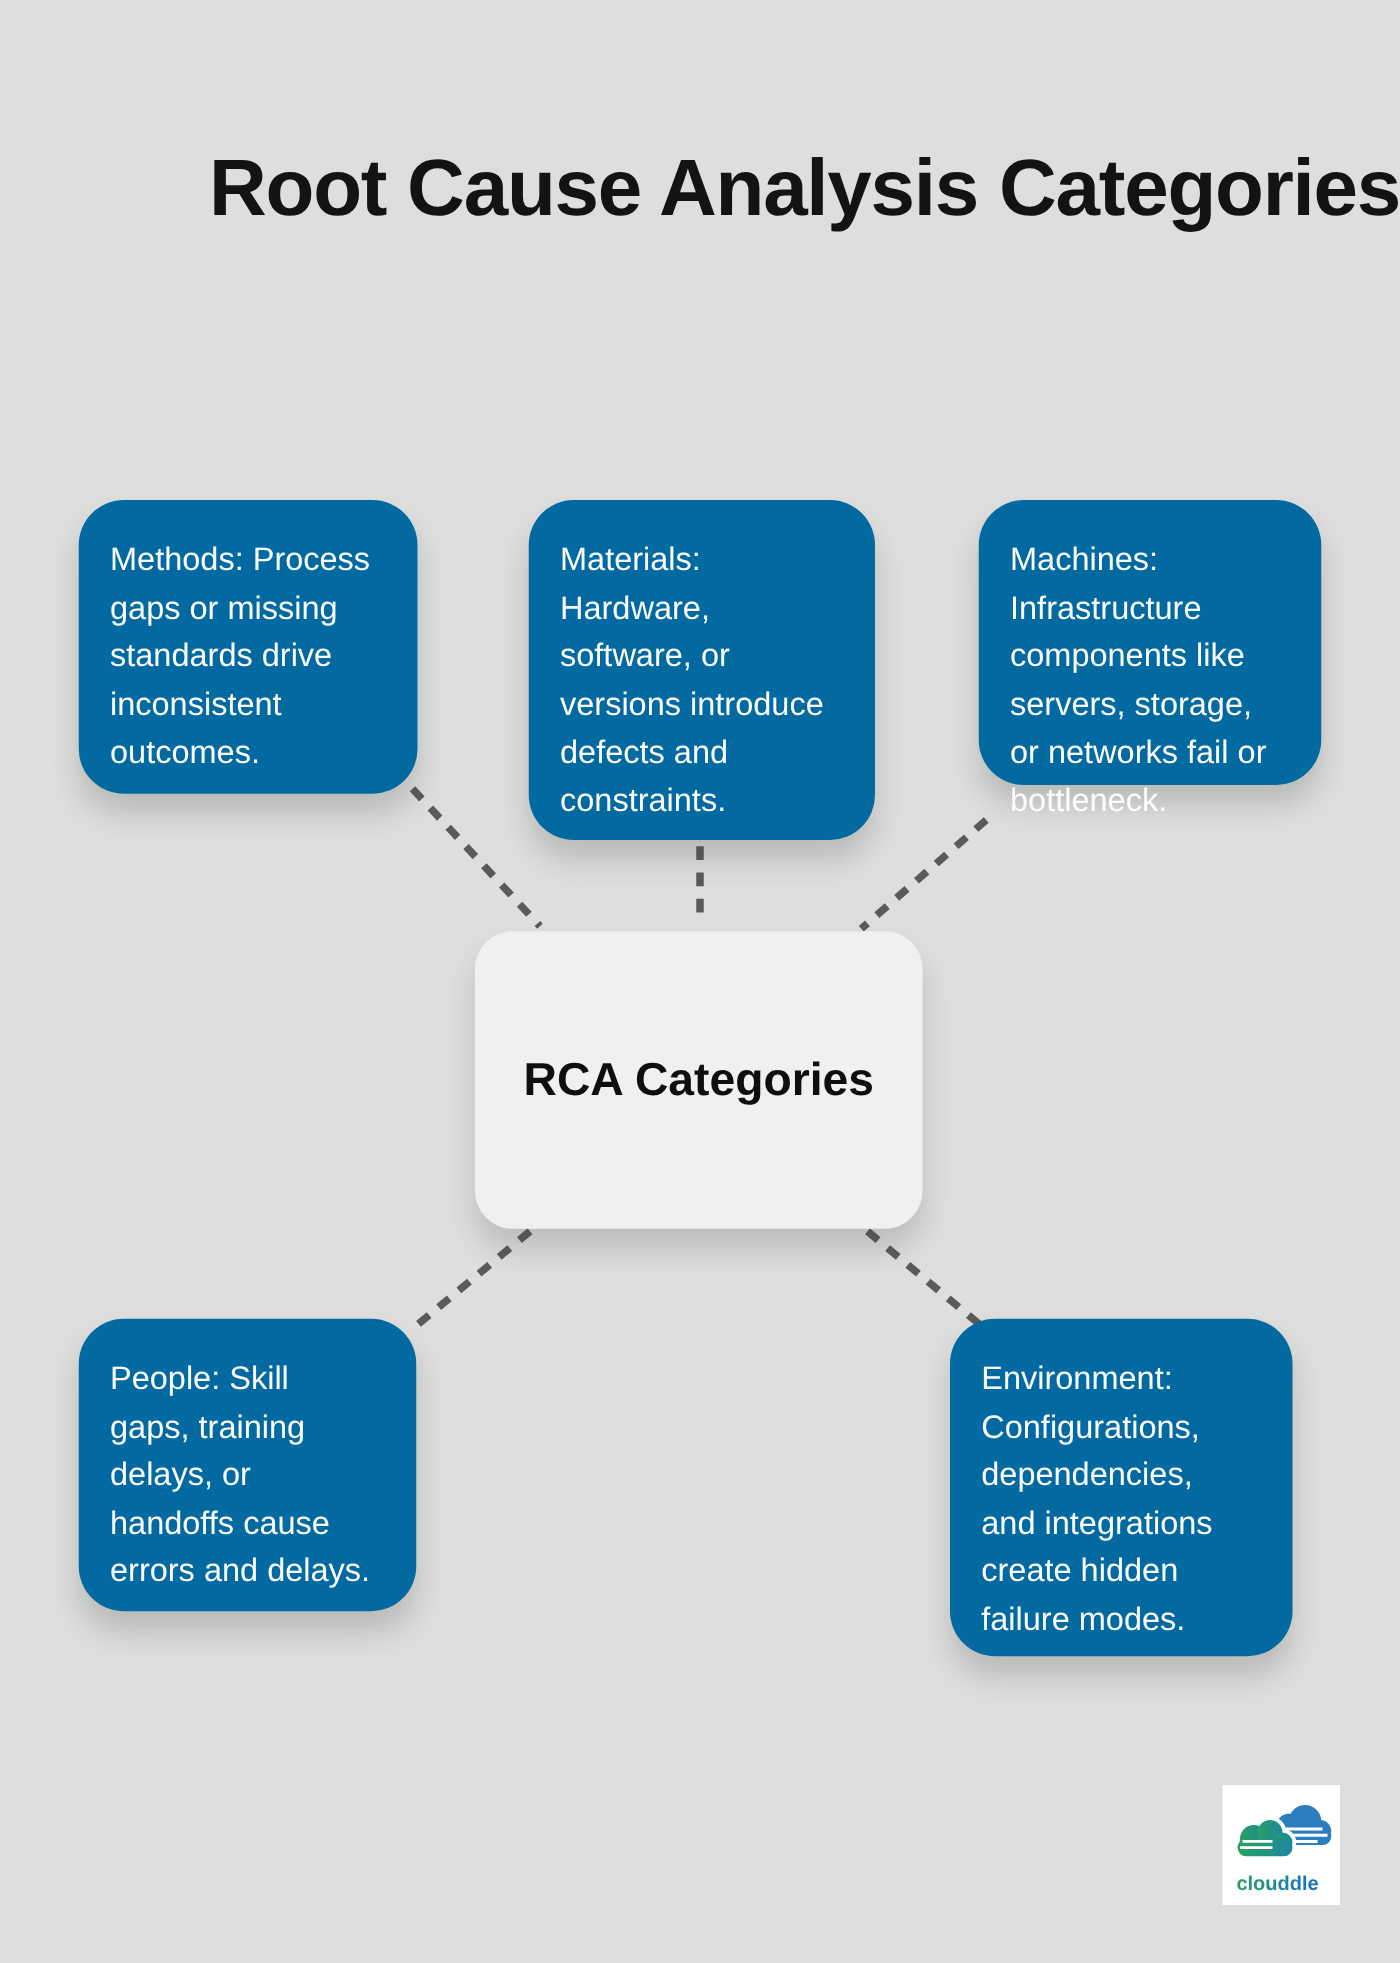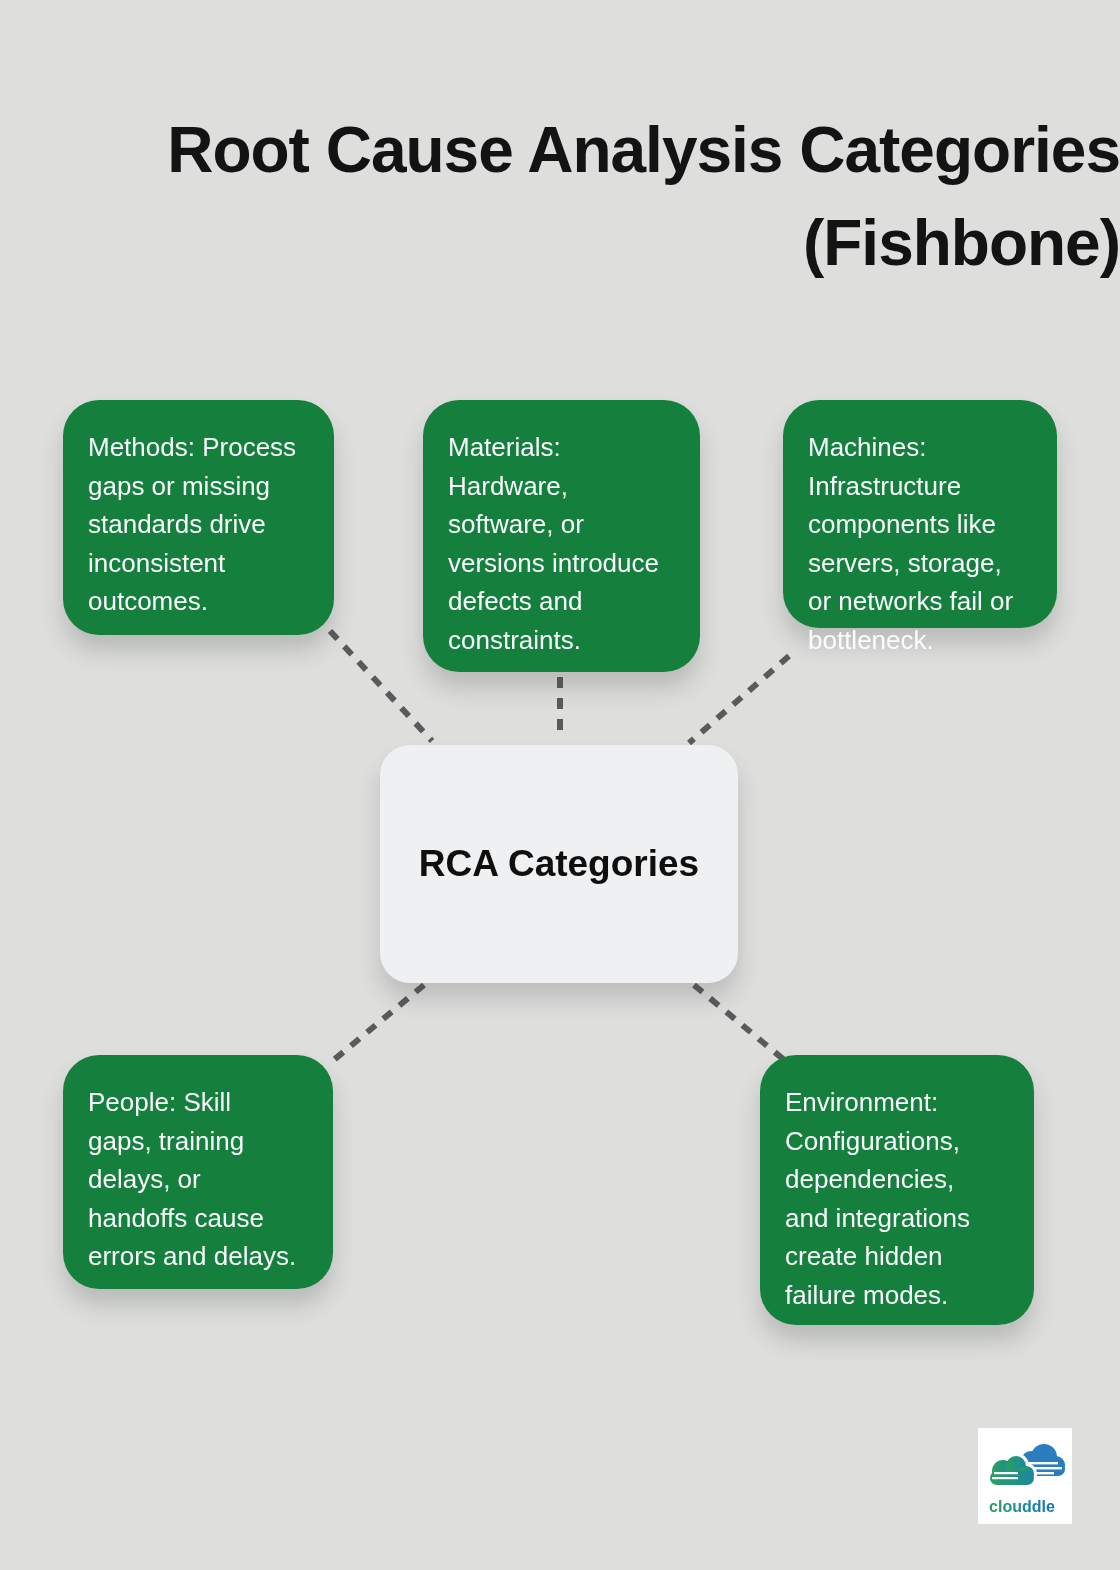--- a/index.html
+++ b/index.html
@@ -31,21 +31,21 @@
     top: 0;
     left: 0;
     width: 1120px;
     height: 1570px;
     z-index: 1;
   }
   .cause-node {
     position: absolute;
     z-index: 2;
     box-sizing: border-box;
-    background: #15803d;
+    background: #0369a1;
     border-radius: 36px;
     color: #fbfcfd;
     font-size: 26px;
     line-height: 38.5px;
     padding: 28px 36px 24px 25px;
     box-shadow: 0 16px 22px rgba(60, 62, 60, 0.22);
   }
   .node-methods     { left: 63px;  top: 400px; width: 271px; height: 235px; }
   .node-materials   { left: 423px; top: 400px; width: 277px; height: 272px; }
   .node-machines    { left: 783px; top: 400px; width: 274px; height: 228px; }
@@ -77,21 +77,20 @@
     width: 94px;
     height: 96px;
     background: #ffffff;
   }
 </style>
 </head>
 <body>
 
 <div class="page-title">
   <div>Root Cause Analysis Categories</div>
-  <div>(Fishbone)</div>
 </div>
 
 <svg class="connector-layer" viewBox="0 0 1120 1570" xmlns="http://www.w3.org/2000/svg">
   <g stroke="#5a5a5a" stroke-width="6" stroke-dasharray="11 10" fill="none">
     <line x1="330" y1="631" x2="432" y2="741"></line>
     <line x1="560" y1="677" x2="560" y2="740"></line>
     <line x1="789" y1="656" x2="689" y2="743"></line>
     <line x1="424" y1="985" x2="329" y2="1064"></line>
     <line x1="694" y1="985" x2="789" y2="1064"></line>
   </g>

